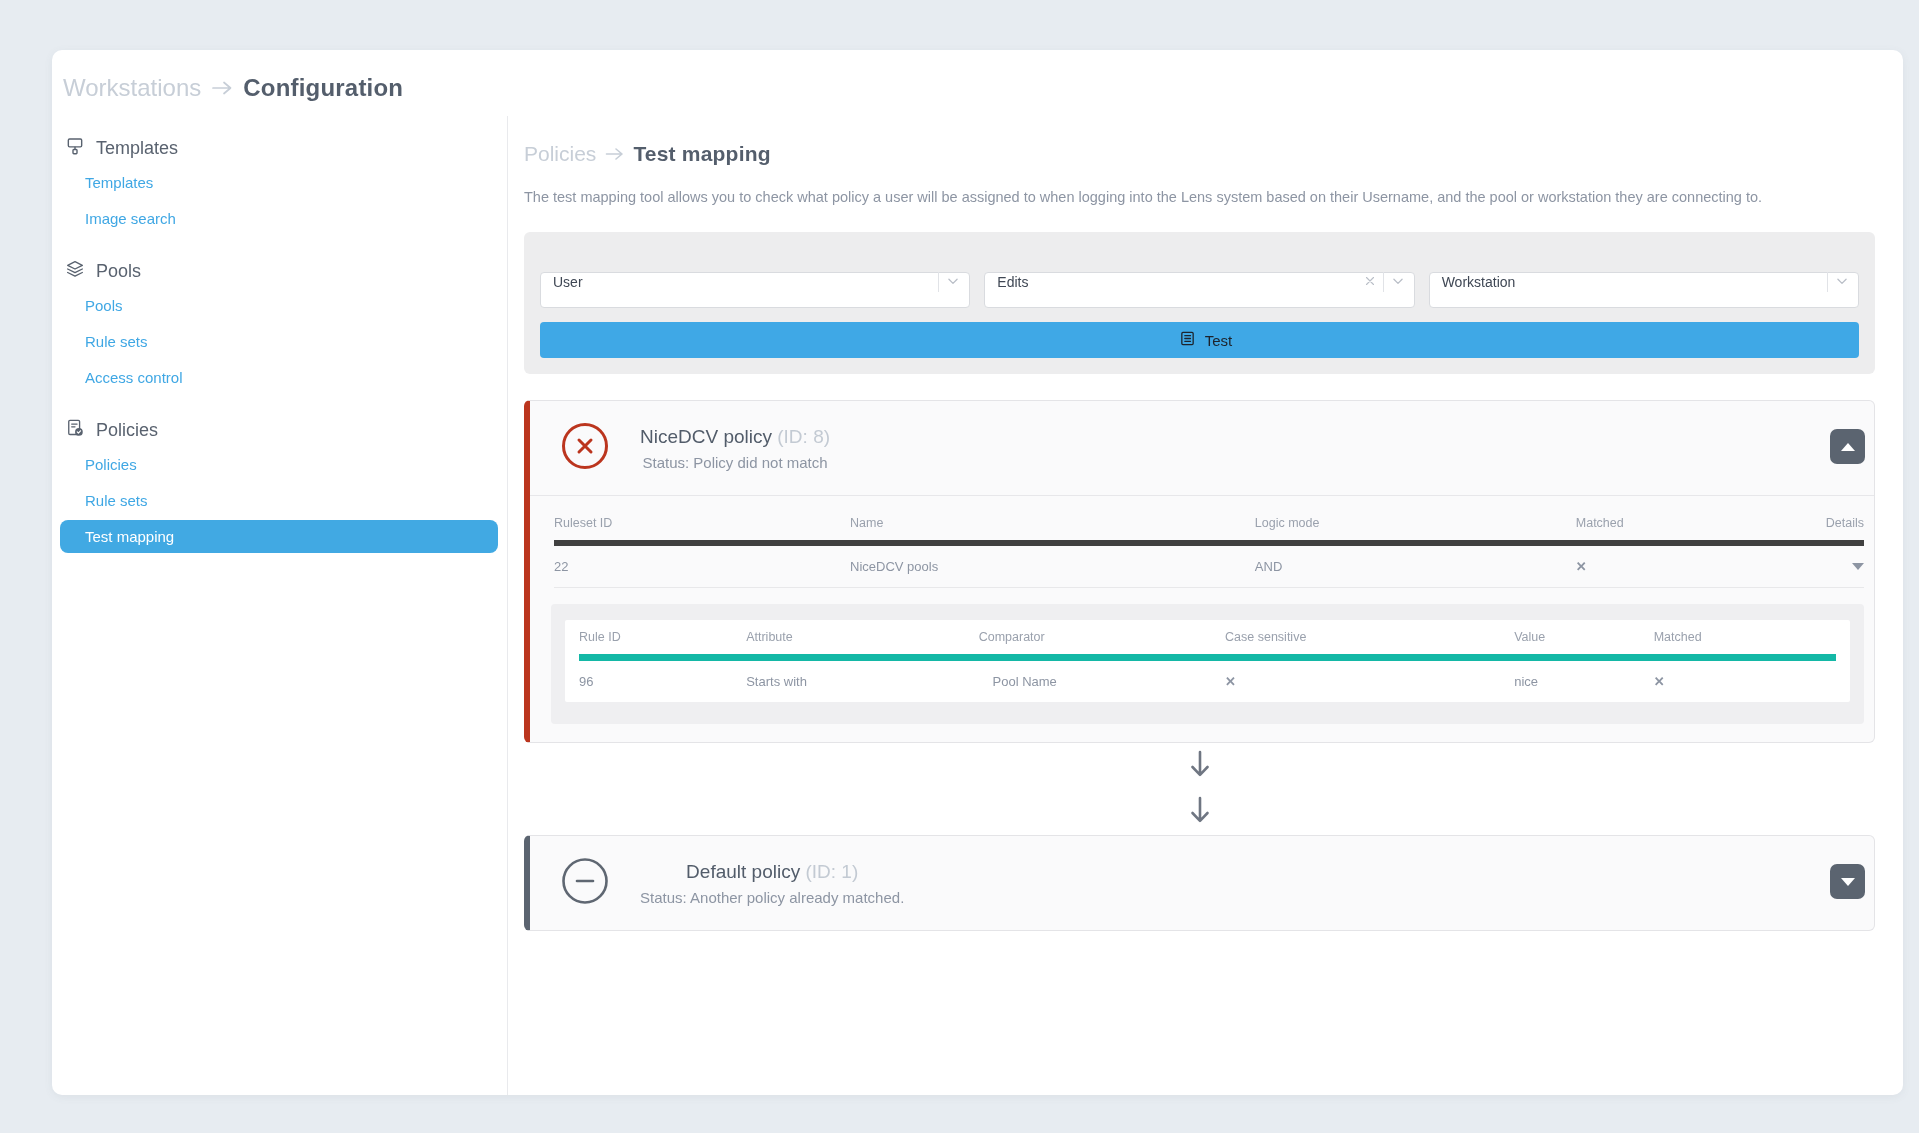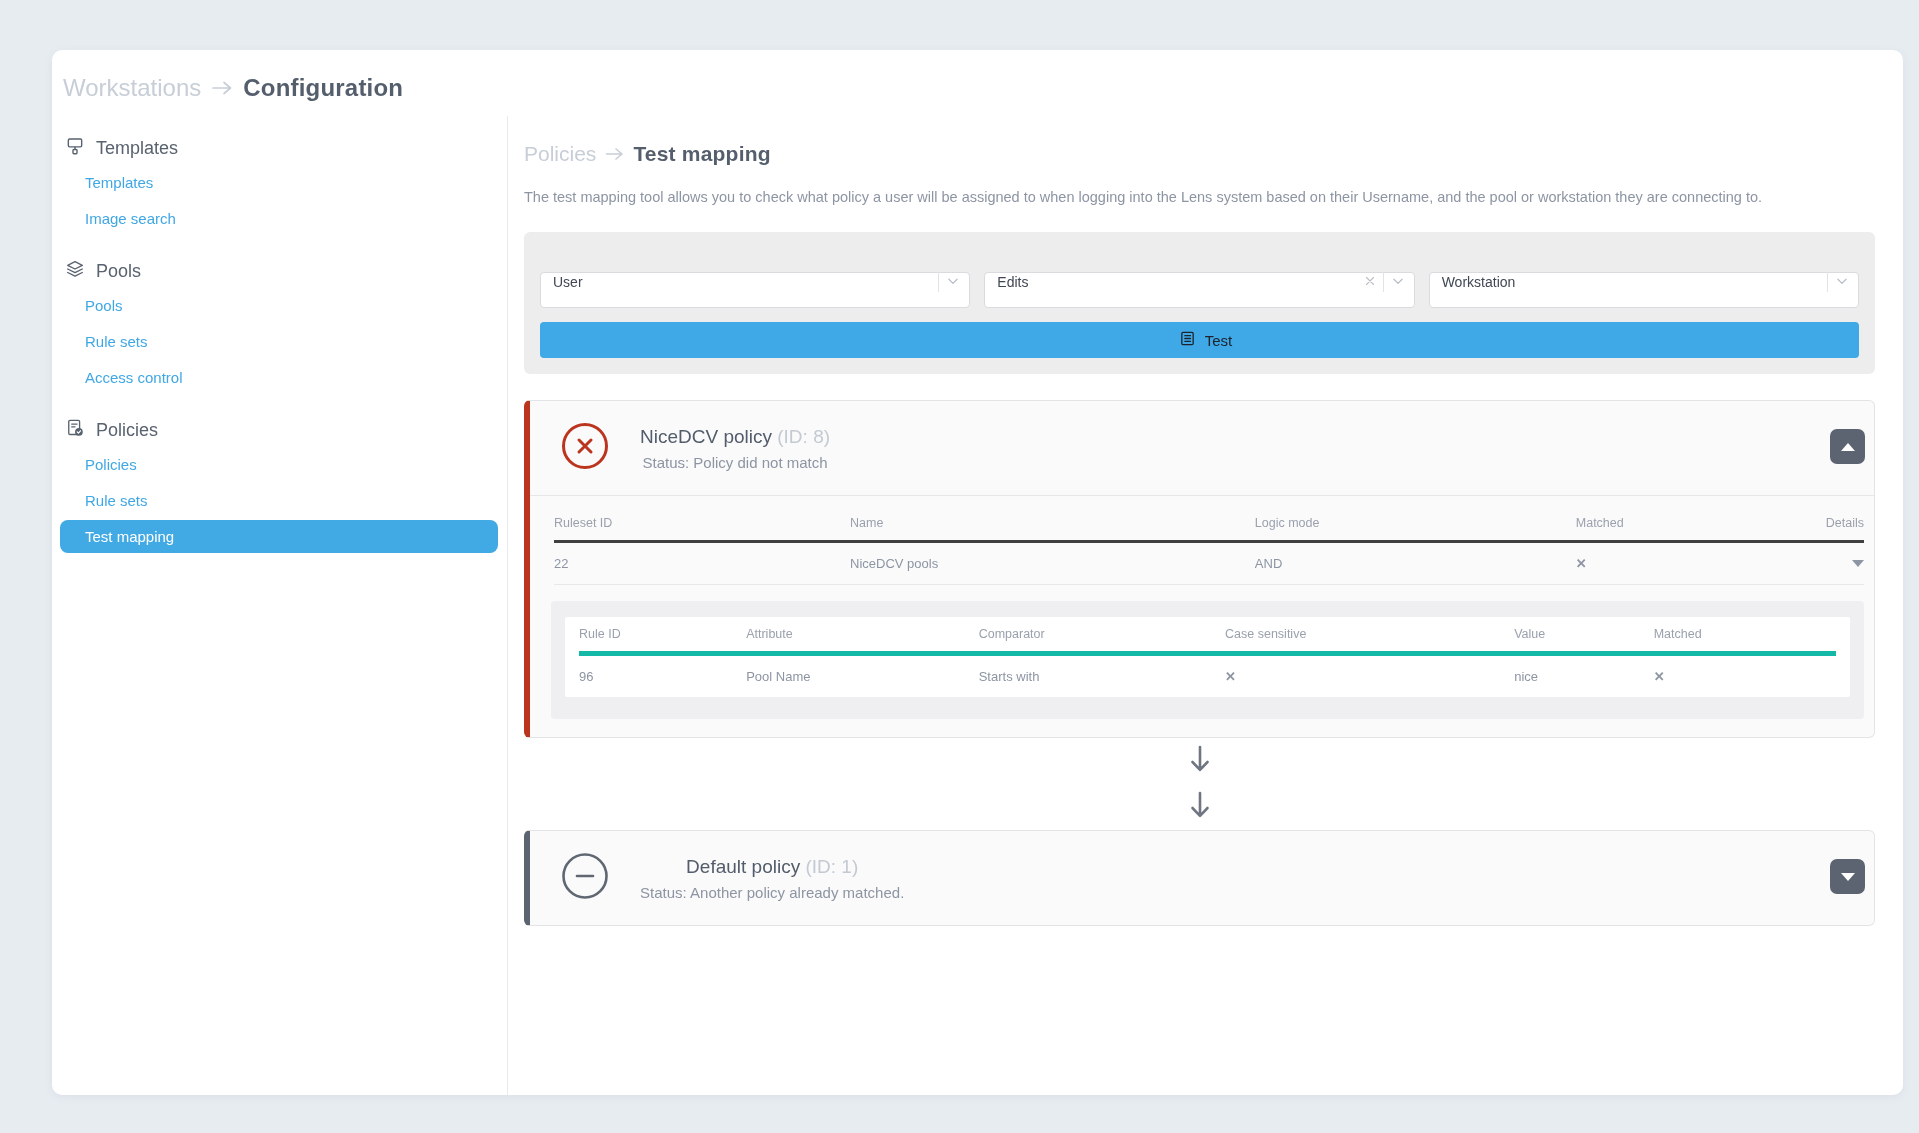--- a/index.html
+++ b/index.html
@@ -109,35 +109,35 @@
     display:flex; align-items:center; justify-content:center;
     cursor:pointer;
   }
   .tri-up   { width:0; height:0; border-left:7px solid transparent; border-right:7px solid transparent; border-bottom:8px solid #fff; }
   .tri-down { width:0; height:0; border-left:7px solid transparent; border-right:7px solid transparent; border-top:8px solid #fff; }
 
   .card-details { border-top:1px solid #e7e7ea; padding:10px 10px 18px 24px; }
   .tbl-row { display:flex; align-items:center; }
   .tbl-head .cell { font-size:12.5px; color:#9aa1ad; padding:10px 0; }
   .tbl-data .cell { font-size:13px; color:#8d95a3; padding:13px 0; }
-  .tbl-head { border-bottom:3px solid #404040; }
+  .tbl-head { border-bottom:6px solid #404040; }
   .tbl-data { border-bottom:1px solid #e8e8ea; }
   .o1 { width:22.6%; } .o2 { width:30.9%; } .o3 { width:24.5%; } .o4 { width:17%; }
   .o5 { flex:1; display:flex; justify-content:flex-end; padding-right:4px; }
   .xmark { color:#c7472d; font-weight:700; font-size:12.5px; }
   .details-caret { width:0; height:0; border-left:6px solid transparent; border-right:6px solid transparent; border-top:7px solid #8d95a3; cursor:pointer; }
 
   .nested-panel {
     margin:16px 0 0 -3px;
     background:#efeff1;
     border-radius:4px;
     padding:16px 14px 22px;
   }
   .inner-table { background:#ffffff; border-radius:2px; padding:0 14px; }
-  .inner-table .tbl-head { border-bottom:5px solid #14b8a6; }
+  .inner-table .tbl-head { border-bottom:7px solid #14b8a6; }
   .inner-table .tbl-data { border-bottom:none; }
   .i1 { width:13.3%; } .i2 { width:18.5%; } .i3 { width:19.6%; } .i4 { width:23%; } .i5 { width:11.1%; } .i6 { flex:1; }
 
   .flow-arrow { display:flex; justify-content:center; padding:7px 0; }
   .gap-sm { height:26px; }
 </style>
 </head>
 <body>
 
 <div class="app-pad">
@@ -322,22 +322,22 @@
                 <div class="tbl-row tbl-head">
                   <span class="cell i1">Rule ID</span>
                   <span class="cell i2">Attribute</span>
                   <span class="cell i3">Comparator</span>
                   <span class="cell i4">Case sensitive</span>
                   <span class="cell i5">Value</span>
                   <span class="cell i6">Matched</span>
                 </div>
                 <div class="tbl-row tbl-data">
                   <span class="cell i1">96</span>
+                  <span class="cell i3">Starts with</span>
                   <span class="cell i2">Pool Name</span>
-                  <span class="cell i3">Starts with</span>
                   <span class="cell i4 xmark">✕</span>
                   <span class="cell i5">nice</span>
                   <span class="cell i6 xmark">✕</span>
                 </div>
               </div>
             </div>
           </div>
         </div>
 
         <div class="flow-arrow">

